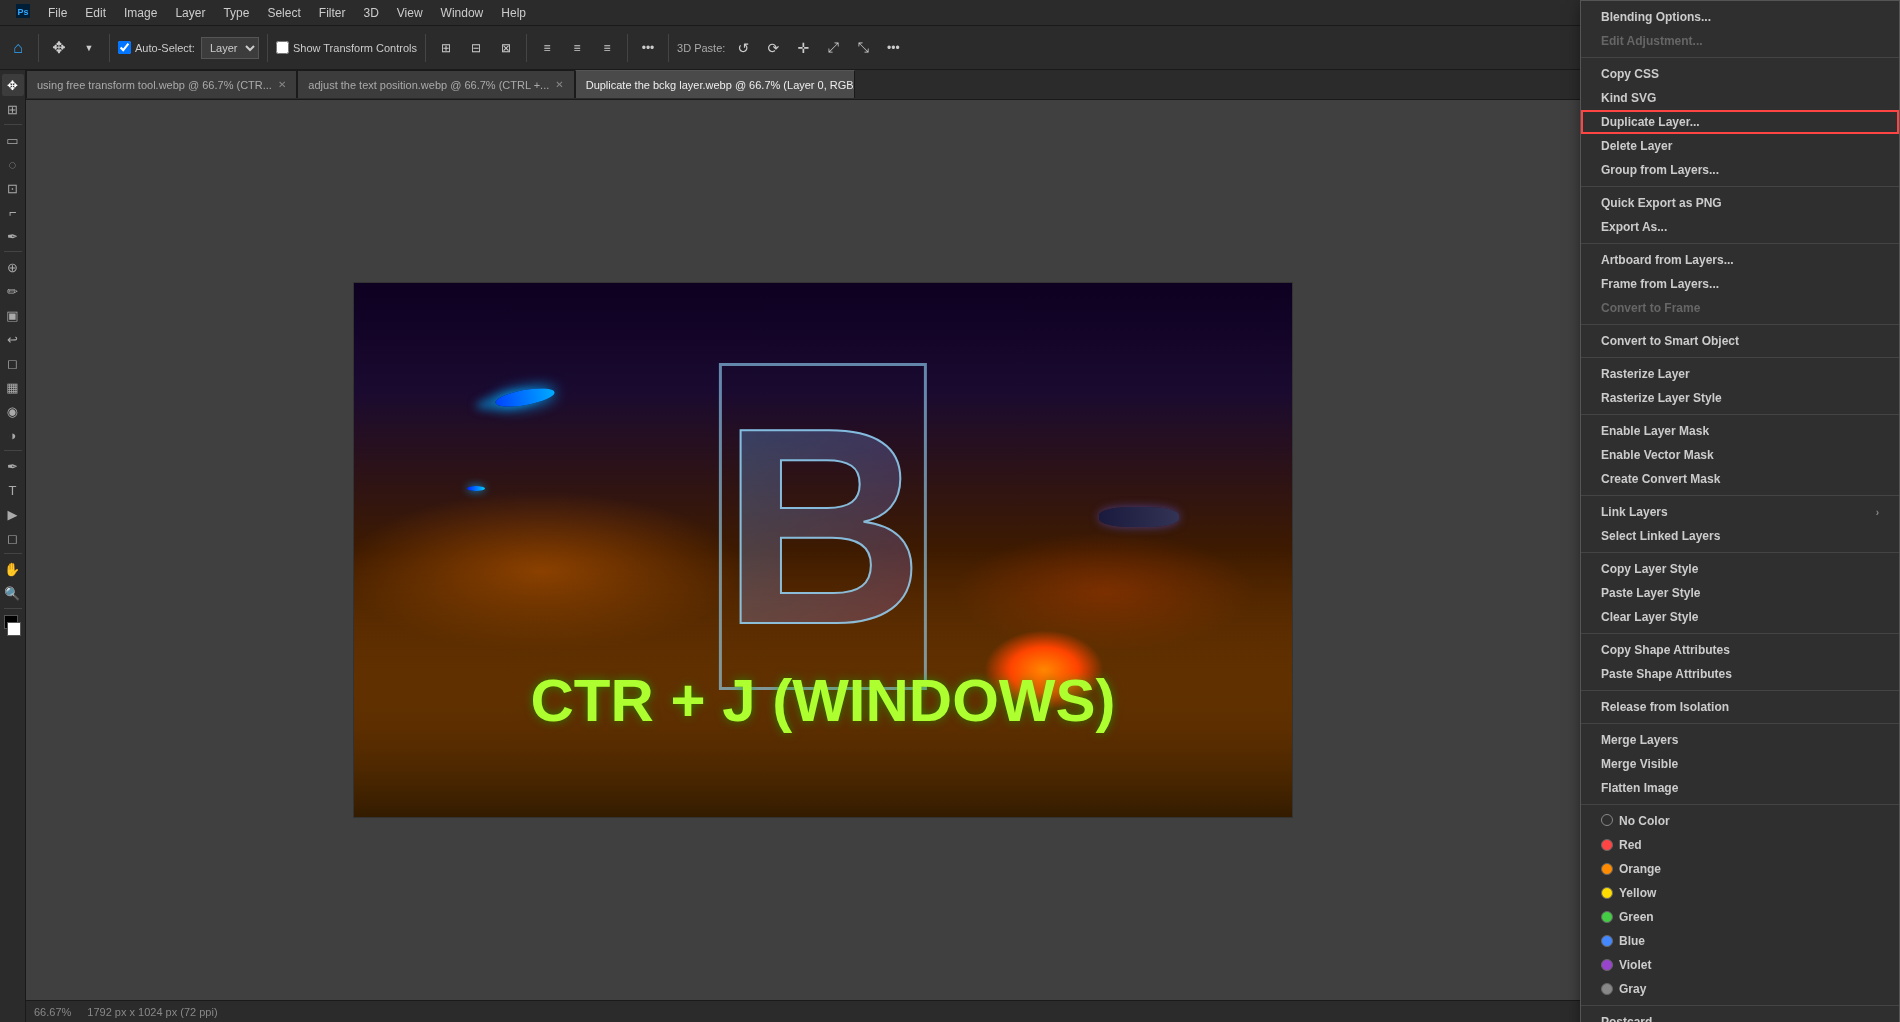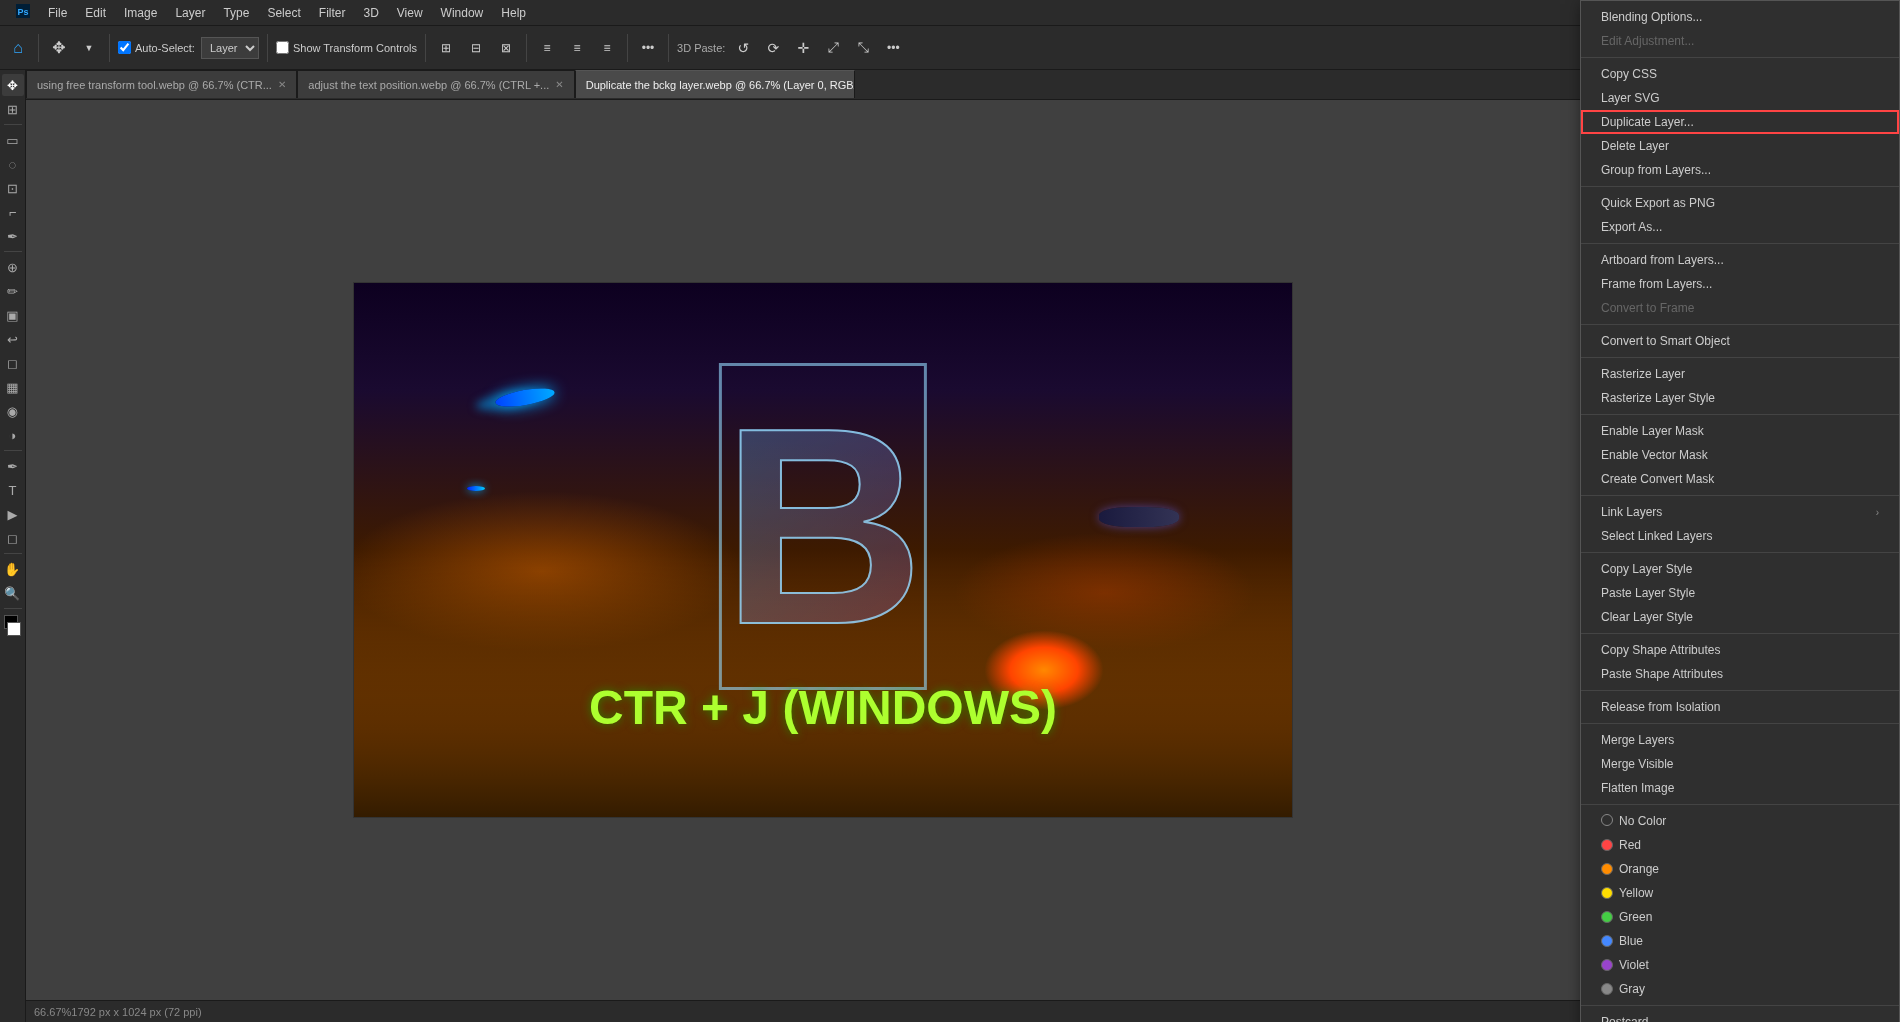--- a/index.html
+++ b/index.html
@@ -170,21 +170,21 @@
       overflow: hidden;
       border: 1px solid #333;
     }
     .canvas-overlay-text {
       position: absolute;
       bottom: 80px;
       left: 50%;
       transform: translateX(-50%);
       text-align: center;
       font-weight: 900;
-      font-size: 48px;
+      font-size: 60px;
       color: #adff2f;
       text-shadow: 0 0 10px rgba(0,200,0,0.5);
       white-space: nowrap;
       font-family: Arial Black, Arial, sans-serif;
       line-height: 1.2;
     }
     .spaceship-blue {
       position: absolute;
       top: 20%;
       left: 15%;
@@ -221,20 +221,21 @@
     }
 
     
     #status-bar {
       height: 22px;
       background: #2b2b2b;
       border-top: 1px solid #1a1a1a;
       display: flex;
       align-items: center;
       padding: 0 8px;
+      gap: 16px;
       flex-shrink: 0;
     }
     .status-text {
       font-size: 11px;
       color: #888;
     }
 
     
     #right-panel {
       width: 280px;
@@ -452,20 +453,21 @@
     }
     .ctx-item {
       padding: 5px 20px;
       font-size: 12px;
       color: #cccccc;
       cursor: pointer;
       display: flex;
       justify-content: space-between;
       align-items: center;
       white-space: nowrap;
+      font-weight: bold;
     }
     .ctx-item.disabled { color: #666; cursor: default; }
     .ctx-item.highlighted {
       background: transparent;
       outline: 2px solid #ff4444;
       outline-offset: -2px;
       color: #ccc;
     }
     .ctx-separator {
       height: 1px;
@@ -747,21 +749,21 @@
     </div>
   </div>
 
 </div>
 
 <div id="context-menu">
   <div class="ctx-item">Blending Options...</div>
   <div class="ctx-item disabled">Edit Adjustment...</div>
   <div class="ctx-separator"></div>
   <div class="ctx-item">Copy CSS</div>
-  <div class="ctx-item">Layer SVG</div>
+  <div class="ctx-item">Kind SVG</div>
   <div class="ctx-item highlighted">Duplicate Layer...</div>
   <div class="ctx-item">Delete Layer</div>
   <div class="ctx-item">Group from Layers...</div>
   <div class="ctx-separator"></div>
   <div class="ctx-item">Quick Export as PNG</div>
   <div class="ctx-item">Export As...</div>
   <div class="ctx-separator"></div>
   <div class="ctx-item">Artboard from Layers...</div>
   <div class="ctx-item">Frame from Layers...</div>
   <div class="ctx-item disabled">Convert to Frame</div>

